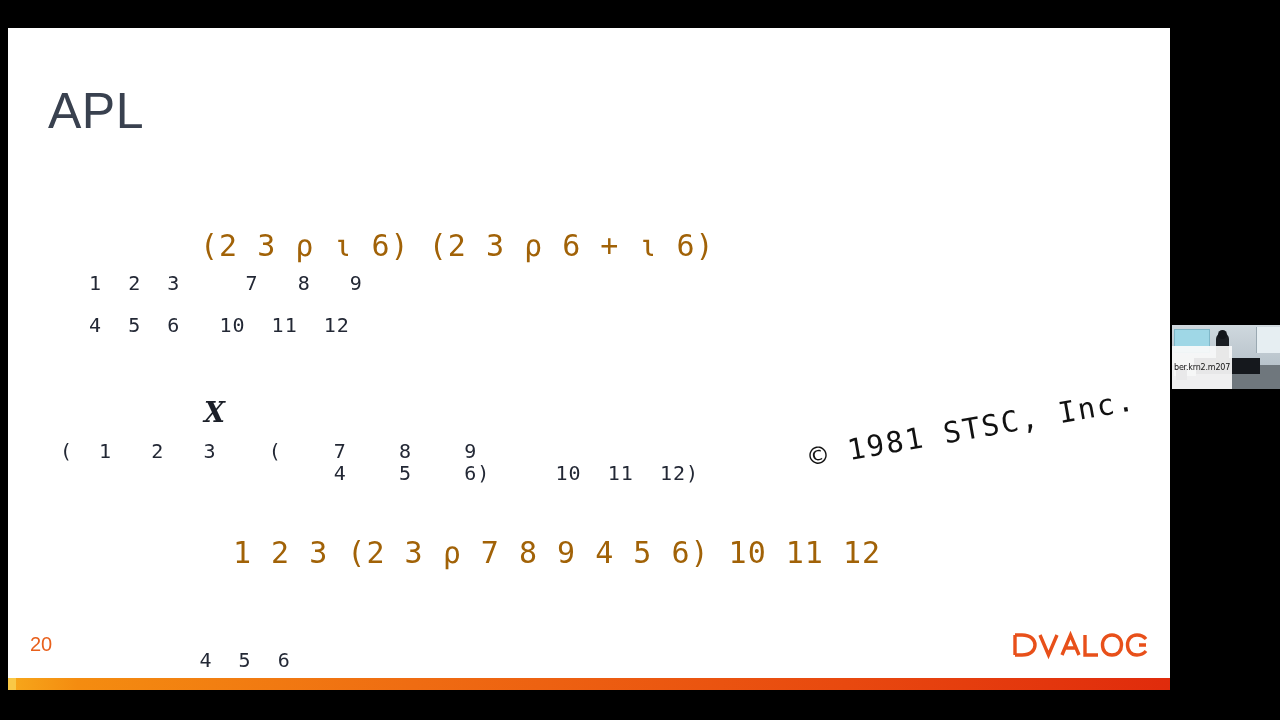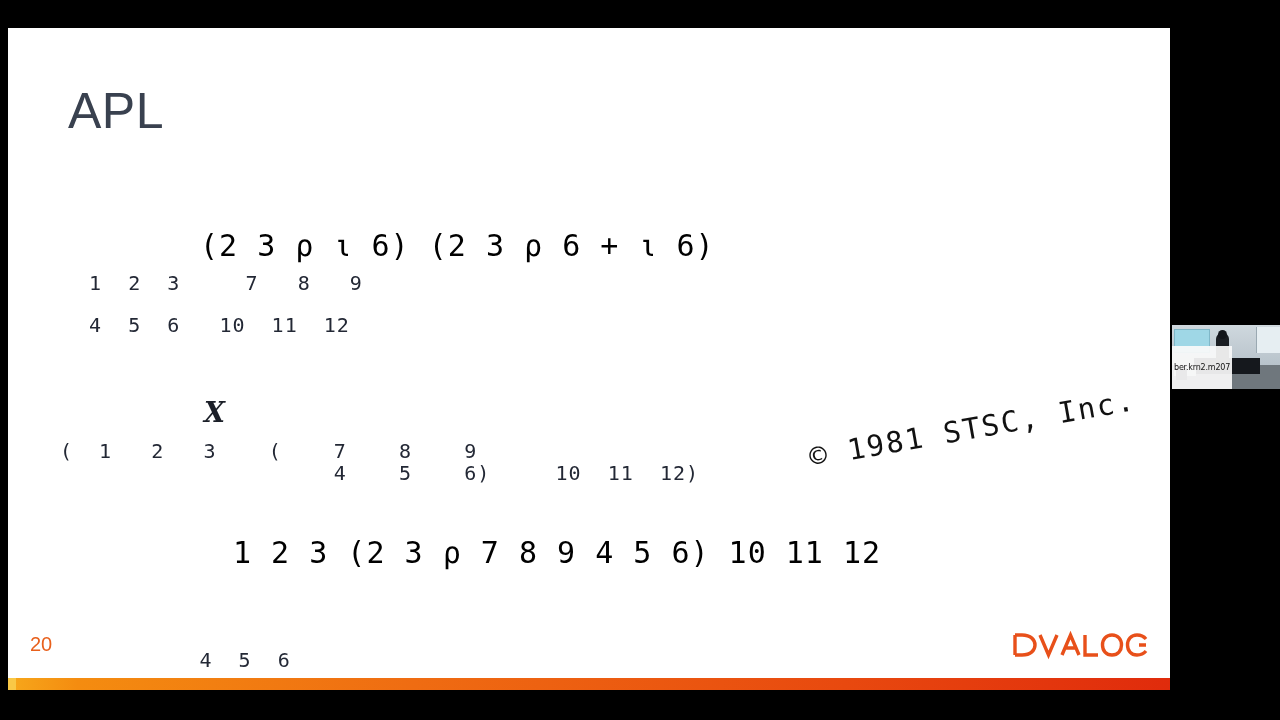--- a/index.html
+++ b/index.html
@@ -23,38 +23,38 @@
     left: 8px;
     top: 28px;
     width: 1162px;
     height: 662px;
     background: #ffffff;
     overflow: hidden;
   }
 
   #slide-title {
     position: absolute;
-    left: 60px;
+    left: 40px;
     top: 58px;
     font-size: 50px;
     font-weight: 400;
     color: #39414f;
     letter-spacing: 0.5px;
     line-height: 1;
   }
 
   
   .apl {
     position: absolute;
     font-family: "DejaVu Sans Mono", "Liberation Mono", monospace;
     white-space: pre;
     line-height: 1.0;
   }
   .apl-in {
-    color: #000000;
+    color: #a16207;
     font-size: 30px;
     letter-spacing: 1px;
   }
   .apl-out {
     color: #232835;
     font-size: 20px;
     letter-spacing: 1px;
   }
 
   

